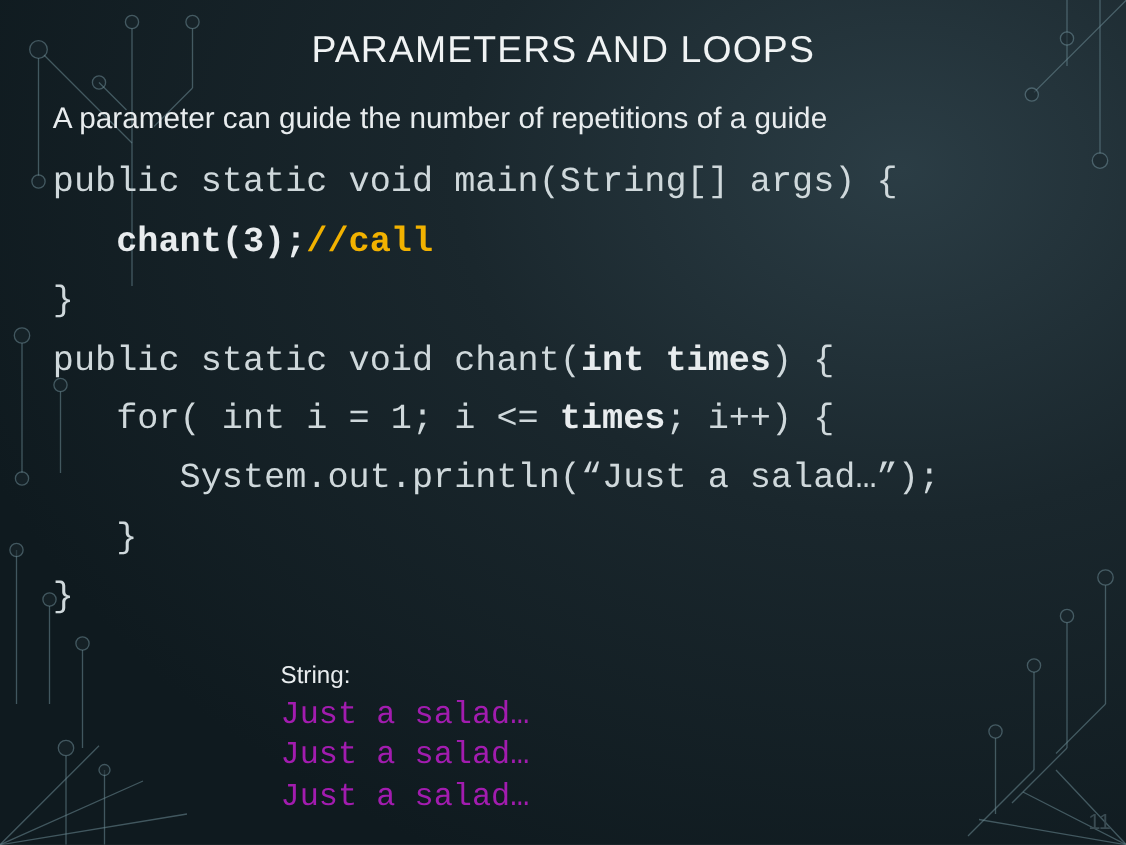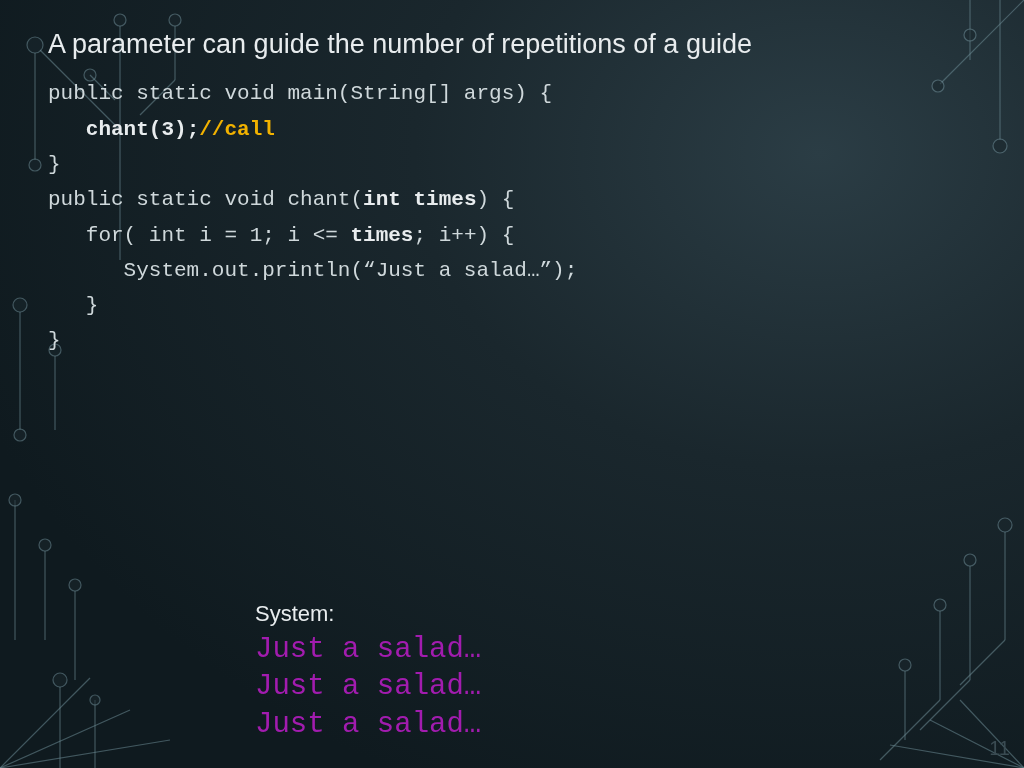--- a/index.html
+++ b/index.html
@@ -48,21 +48,21 @@
     color: #f0f3f4;
   }
   .para {
     font-size: 27px;
     line-height: 1.35;
     font-weight: 400;
     margin-bottom: 14px;
   }
   .code {
     font-family: "Courier New", monospace;
-    font-size: 21px;
+    font-size: 32px;
     line-height: 1.68;
     white-space: pre;
     color: #cfd8db;
   }
   .code .bold { font-weight: bold; color: #e8ecee; }
   .code .hl   { font-weight: bold; color: #f2b200; }
   .outblock {
     position: absolute;
     left: 255px;
     top: 600px;
@@ -145,33 +145,34 @@
   <line x1="1005" y1="640" x2="960" y2="685"></line>
   <circle class="node" cx="905" cy="665" r="6"></circle>
   <line x1="905" y1="671" x2="905" y2="740"></line>
 
   <line x1="1024" y1="768" x2="930" y2="720"></line>
   <line x1="1024" y1="768" x2="890" y2="745"></line>
   <line x1="1024" y1="768" x2="960" y2="700"></line>
 </svg>
 
 <div class="content">
+  <h1 class="title">PARAMETERS AND LOOPS</h1>
 
   <div class="para">A parameter can guide the number of repetitions of a guide</div>
 
   <div class="code"><span>public static void main(String[] args) {</span>
 <span>   </span><span class="bold">chant(3);</span><span class="hl">//call</span>
 <span>}</span>
 <span>public static void chant(</span><span class="bold">int times</span><span>) {</span>
 <span>   for( int i = 1; i &lt;= </span><span class="bold">times</span><span>; i++) {</span>
 <span>      System.out.println(“Just a salad…”);</span>
 <span>   }</span>
 <span>}</span></div>
 
   <div class="outblock">
-    <div class="outlabel">System:</div>
+    <div class="outlabel">String:</div>
     <div class="outline">Just a salad…</div>
     <div class="outline">Just a salad…</div>
     <div class="outline">Just a salad…</div>
   </div>
 
   <div class="pagenum">11</div>
 </div>
 
 </body></html>

